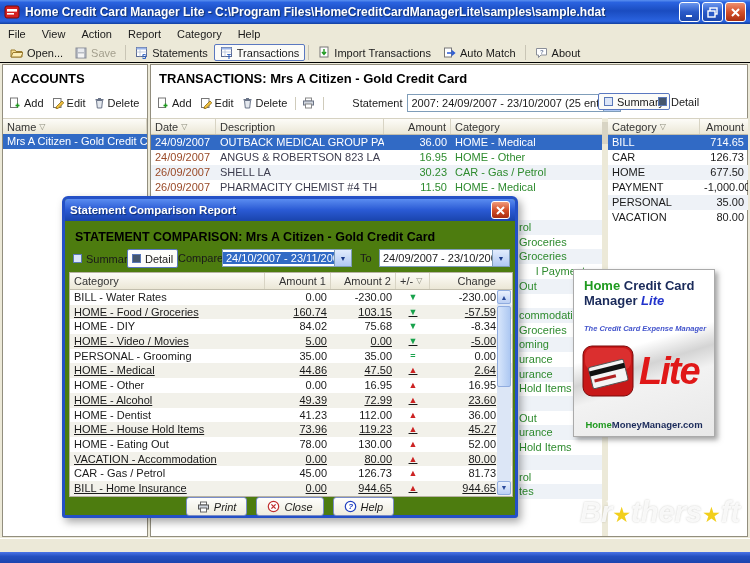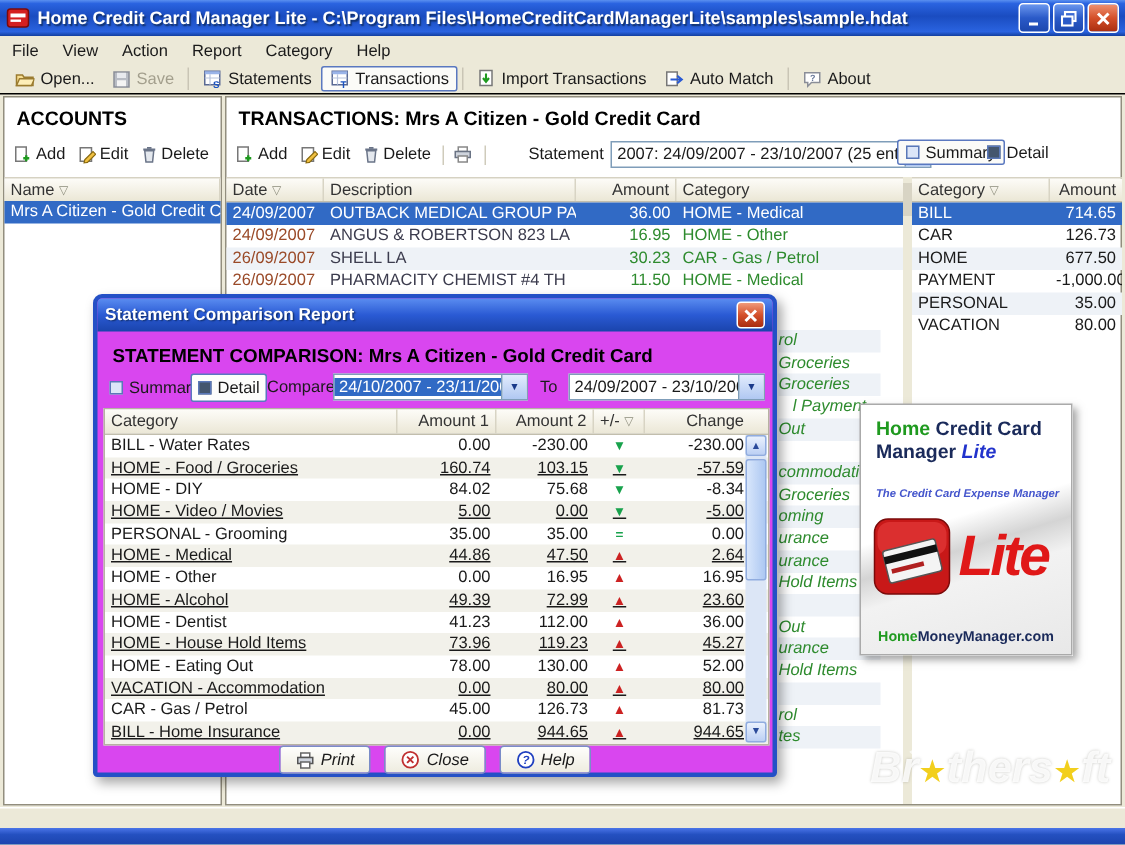--- a/index.html
+++ b/index.html
@@ -53,39 +53,39 @@
   .c-green{color:#2e8b2e;}
   .sel .c-date,.sel .c-desc,.sel .c-green{color:#fff;}
   .acc-head{position:absolute;top:53px;left:0;right:0;grid-template-columns:1fr;}
   .acc-rows{position:absolute;top:69px;left:0;right:0;}
   .tx-area{position:absolute;top:53px;left:0;width:451px;}
   .tx-grid{grid-template-columns:65px 168px 67px 1fr;}
   .splitter{position:absolute;top:53px;bottom:0;left:451px;width:6px;background:#ece9d8;}
   .split-grip{position:absolute;top:4px;left:0;width:6px;height:22px;background:#d8d4c4;}
   .cat-area{position:absolute;top:53px;left:457px;width:140px;}
   .cat-grid{grid-template-columns:92px 1fr;}
-  .frag{position:absolute;left:368px;width:68px;height:15px;line-height:15px;color:#2e8b2e;
-    white-space:nowrap;overflow:hidden;font-style:italic;}
+  .frag{position:absolute;left:368px;width:83px;height:15px;line-height:15px;color:#2e8b2e;
+    white-space:nowrap;overflow:hidden;}
   .frag.alt{background:#eef2f7;}
   .toggle-btn{display:flex;align-items:center;gap:4px;padding:1px 5px;border:1px solid transparent;border-radius:2px;position:absolute;top:28px;height:17px;box-sizing:border-box;}
   .toggle-btn.pressed{background:#fbfbf8;border-color:#5a78c0;}
   .sq-icon{width:9px;height:9px;border:1px solid #5a78b8;background:#dce6f8;box-sizing:border-box;}
   .sq-icon.dark{background:#44566e;}
 
   
   .combo{display:flex;align-items:center;height:18px;background:#fff;border:1px solid #7f9db9;box-sizing:border-box;}
   .combo .val{flex:1;padding:0 3px;white-space:nowrap;overflow:hidden;}
   .combo .val.hl{background:#316ac5;color:#fff;}
   .combo .arrow{width:16px;height:100%;display:flex;align-items:center;justify-content:center;
     font-size:7px;color:#1a3a8a;border-left:1px solid #7f9db9;
     background:linear-gradient(180deg,#e2ecfd,#b0c8f2);}
 
   
   .dialog{position:absolute;left:62px;top:196px;width:456px;height:322px;z-index:20;
-    background:#d946ef;border:3px solid #2450c6;border-radius:6px 6px 3px 3px;box-sizing:border-box;
+    background:#4d7c0f;border:3px solid #2450c6;border-radius:6px 6px 3px 3px;box-sizing:border-box;
     box-shadow:3px 4px 8px rgba(0,0,0,0.35);}
   .dlg-title{height:22px;display:flex;align-items:center;padding:0 5px;border-radius:3px 3px 0 0;
     background:linear-gradient(180deg,#5a8cf0 0%,#2a5ad4 50%,#1a44ac 100%);
     color:#fff;font-weight:bold;font-size:11.5px;text-shadow:1px 1px 1px #112f6e;}
   .dlg-close{width:19px;height:18px;margin-left:auto;border:1px solid #fff;border-radius:3px;box-sizing:border-box;
     display:flex;align-items:center;justify-content:center;
     background:linear-gradient(180deg,#f09a7a,#d4502a 50%,#a82c10);}
   .dlg-heading{position:absolute;top:31px;left:10px;font-size:12.5px;font-weight:bold;color:#000;white-space:nowrap;}
   .dlg-controls{position:absolute;top:50px;left:0;height:19px;width:100%;}
   .dlg-controls .lbl{position:absolute;top:3px;}

